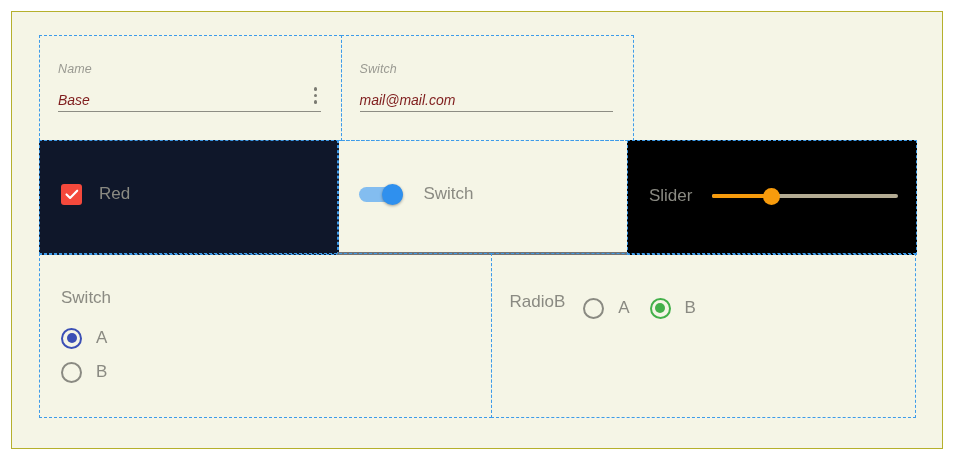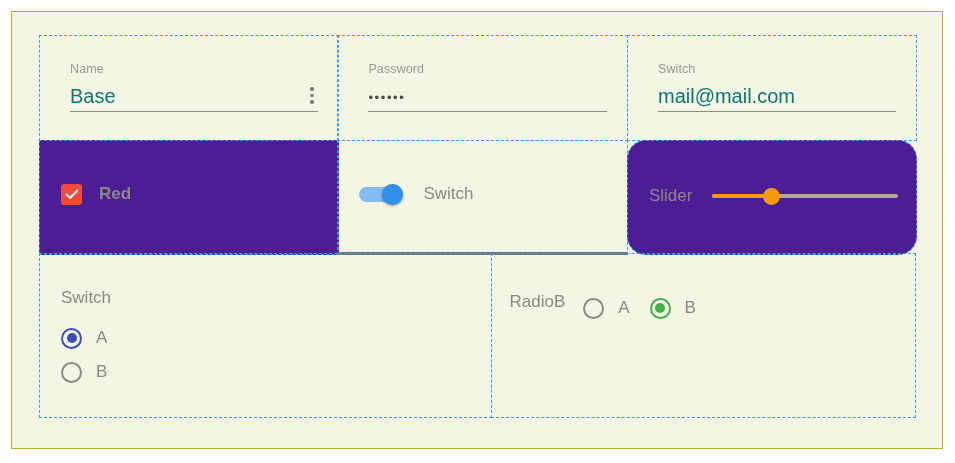--- a/index.html
+++ b/index.html
@@ -55,52 +55,53 @@
   .row-fields .cell + .cell,
   .row-controls .cell + .cell,
   .row-radios .cell + .cell { border-left-width: 1.5px; margin-left: -1.5px; }
   .row-controls { margin-top: -1.5px; }
   .row-radios   { margin-top: -1.5px; }
 
   .c-name   { width: 303px; }
   .c-pass   { width: 294px; }
   .c-email  { width: 293px; }
 
-  .c-red    { width: 303px; background: #4c1d95; font-weight: bold; }
+  .c-red    { width: 303px; background: #0f172a; }
   .c-switch { width: 294px; border-bottom: 3px solid #737373; }
-  .c-slider { width: 293px; background: #4c1d95; border-radius: 19px; }
+  .c-slider { width: 293px; background: #000000; }
 
   .c-radioa { width: 453px; }
   .c-radiob { width: 425px; }
 
   
   .field-wrap {
     position: absolute;
-    left: 30px;
+    left: 18px;
     right: 20px;
     top: 27px;
+    font-style: italic;
   }
   .field-label {
     font-size: 12.5px;
     color: #9a9a92;
     letter-spacing: .1px;
     line-height: 1.1;
   }
   .field-line {
     display: flex;
     align-items: flex-end;
     justify-content: space-between;
     border-bottom: 1px solid #8d8d84;
     padding-bottom: 3px;
     margin-top: 7px;
     min-height: 24px;
   }
   .field-value {
-    font-size: 20px;
-    color: #0f766e;
+    font-size: 14px;
+    color: #7f1d1d;
     line-height: 1.15;
   }
   .field-value.small {
     font-size: 13px;
     letter-spacing: 1.6px;
     color: #4a4a45;
     padding-bottom: 2px;
   }
 
   .kebab-icon {
@@ -286,28 +287,20 @@
             <div class="field-value" placeholder="Name">Base</div>
             <div class="kebab-icon">
               <i></i>
               <i></i>
               <i></i>
             </div>
           </div>
         </div>
       </div>
 
-      <div class="cell c-pass">
-        <div class="field-wrap">
-          <div class="field-label">Password</div>
-          <div class="field-line">
-            <div class="field-value small" placeholder="Password">••••••</div>
-          </div>
-        </div>
-      </div>
 
       <div class="cell c-email">
         <div class="field-wrap">
           <div class="field-label">Switch</div>
           <div class="field-line">
             <div class="field-value" placeholder="Email">mail@mail.com</div>
           </div>
         </div>
       </div>
     </div>

